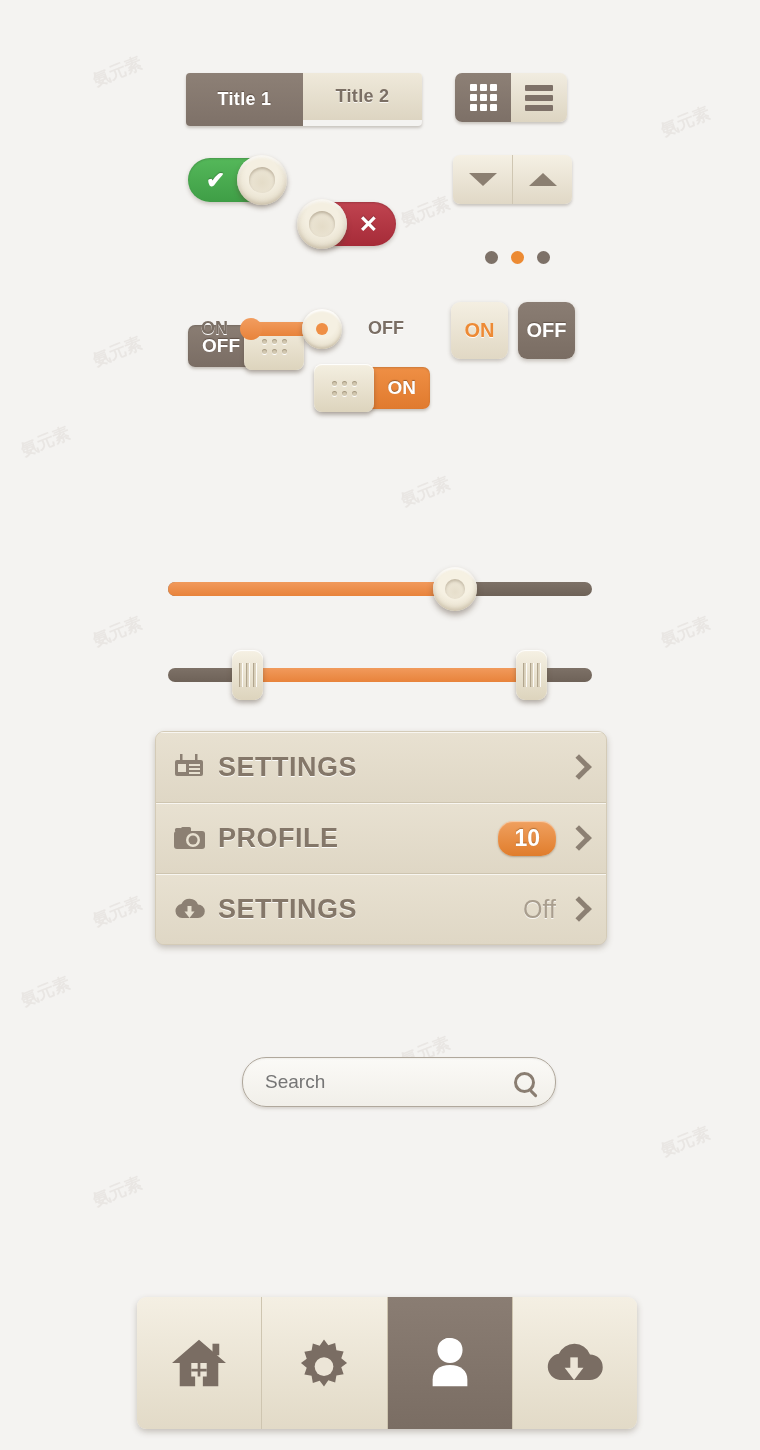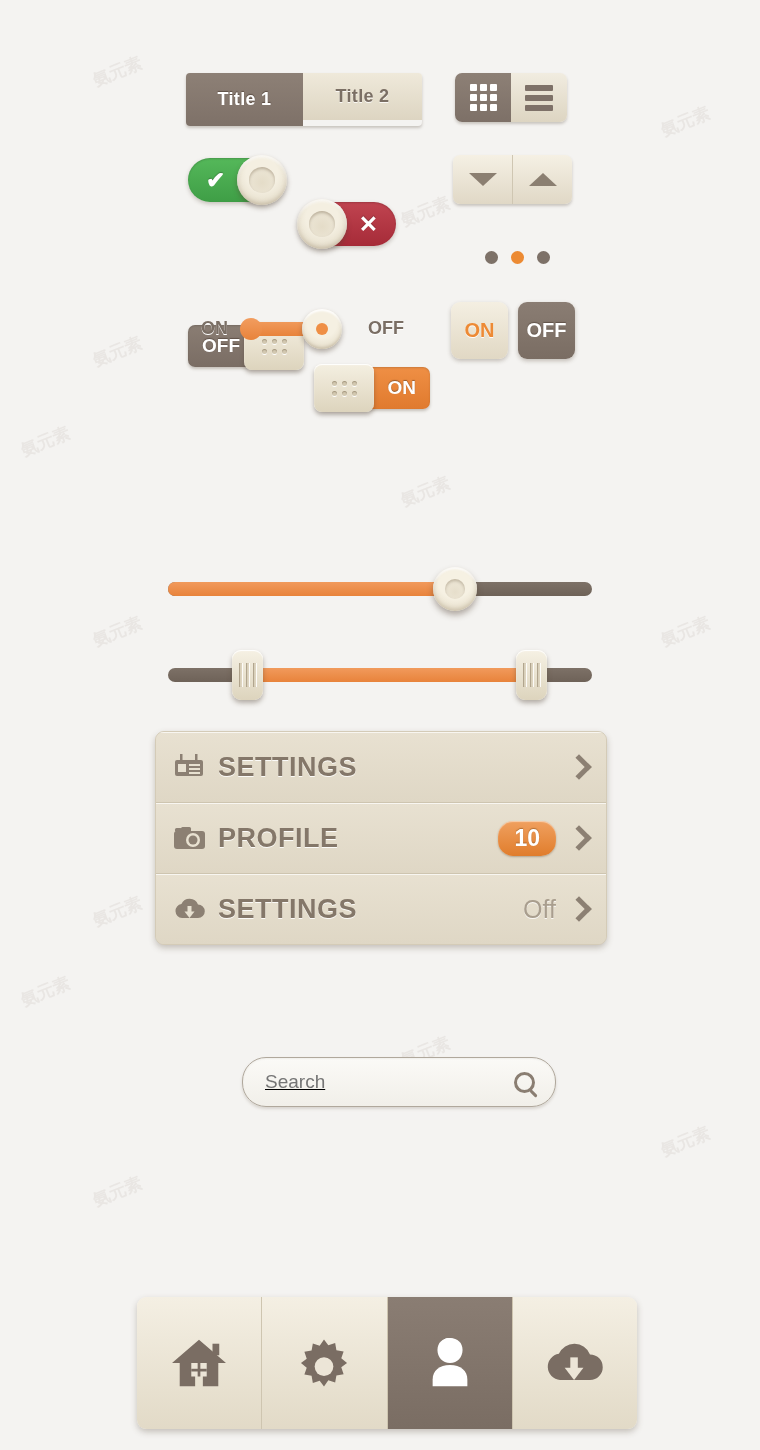--- a/index.html
+++ b/index.html
@@ -170,21 +170,21 @@
   .mrow .mtxt{font-size:27px;font-weight:bold;color:#847769;text-shadow:0 1px 0 rgba(255,255,255,.85);letter-spacing:.5px;}
   .mrow .mright{margin-left:auto;display:flex;align-items:center;gap:14px;}
   .badge{background:linear-gradient(#f0a05f,#e07d2c);color:#fff;border-radius:15px;padding:4px 16px;
     font-size:23px;font-weight:bold;text-shadow:0 -1px 1px rgba(120,70,20,.5);box-shadow:inset 0 1px 1px rgba(255,255,255,.5),0 1px 2px rgba(90,60,30,.35);}
   .offtxt{font-size:25px;color:#a99e8e;text-shadow:0 1px 0 rgba(255,255,255,.8);}
   .chev{width:13px;height:13px;border-top:5px solid #8c8073;border-right:5px solid #8c8073;transform:rotate(45deg);}
 
   
   .search{width:272px;height:48px;border-radius:24px;background:linear-gradient(#fbfaf7,#f1efe9);
     border:1px solid #b0a89c;display:flex;align-items:center;padding:0 20px;
-    box-shadow:0 2px 3px rgba(120,105,85,.22), inset 0 1px 2px rgba(0,0,0,.05);text-decoration:underline;}
+    box-shadow:0 2px 3px rgba(120,105,85,.22), inset 0 1px 2px rgba(0,0,0,.05);}
   .search .ph{flex:1;font-size:19px;color:#a79e92;background:none;border:none;outline:none;font-family:"Liberation Sans",sans-serif;}
   .mag{width:15px;height:15px;border:3px solid #8a7e72;border-radius:50%;position:relative;}
   .mag::after{content:"";position:absolute;right:-6px;bottom:-5px;width:9px;height:3px;background:#8a7e72;transform:rotate(45deg);border-radius:2px;}
 
   
   .tabbar{width:500px;height:132px;border-radius:9px;overflow:hidden;display:flex;
     box-shadow:0 3px 6px rgba(90,75,60,.3);}
   .tab{flex:1;display:flex;align-items:center;justify-content:center;
     background:linear-gradient(#f4efe3,#e2dac7);border-right:1px solid #cec5b0;}
   .tab:last-child{border-right:none;}

